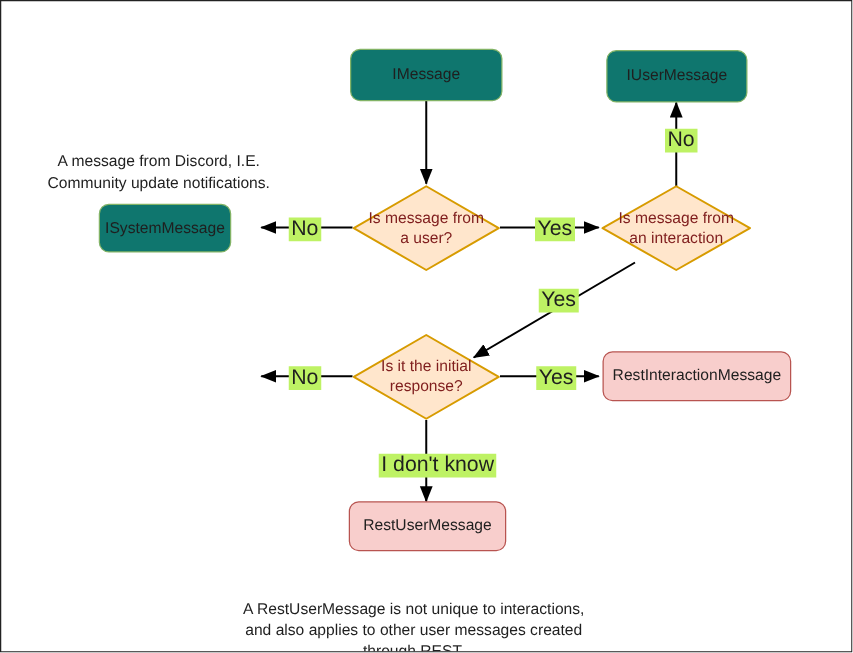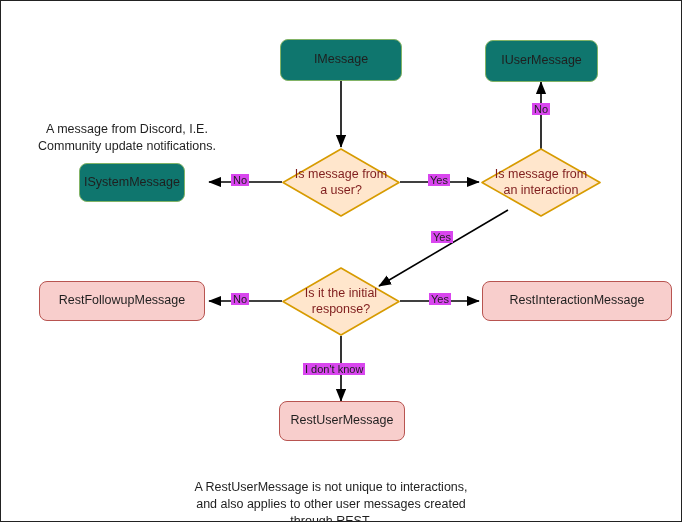--- a/index.html
+++ b/index.html
@@ -70,23 +70,23 @@
     justify-content: center;
     text-align: center;
     font-size: 12.5px;
     color: #7f1d1d;
     line-height: 1.25;
     white-space: pre-line;
     pointer-events: none;
   }
   .edge-label {
     position: absolute;
-    font-size: 11px;
+    font-size: 17px;
     color: #1f1f1f;
-    background: #d946ef;
+    background: #bef264;
     padding: 0 2px;
     white-space: nowrap;
     line-height: 1.1;
   }
   .caption {
     position: absolute;
     font-size: 12.5px;
     color: #1f1f1f;
     text-align: center;
     line-height: 1.35;
@@ -135,25 +135,22 @@
   </div>
 
   <div class="node node-rect node-green" style="left:484px; top:39px; width:113px; height:42px;">
     <span>IUserMessage</span>
   </div>
 
   <div class="node node-rect node-green" style="left:78px; top:162px; width:106px; height:39px;">
     <span>ISystemMessage</span>
   </div>
 
-  <div class="node node-rect node-red" style="left:38px; top:280px; width:166px; height:40px;">
-    <span>RestFollowupMessage</span>
-  </div>
-
-  <div class="node node-rect node-red" style="left:481px; top:280px; width:190px; height:40px;">
+
+  <div class="node node-rect node-red" style="left:481px; top:280px; width:151px; height:40px;">
     <span>RestInteractionMessage</span>
   </div>
 
   <div class="node node-rect node-red" style="left:278px; top:400px; width:126px; height:40px;">
     <span>RestUserMessage</span>
   </div>
 
   <div class="diamond-wrap" style="left:280px; top:146px; width:120px; height:71px;">
     <svg width="120" height="71" viewBox="0 0 120 71">
       <path d="M60,2 L118,35.5 L60,69 L2,35.5 Z" fill="#ffe6cc" stroke="#d79b00" stroke-width="1.6" stroke-linejoin="round"></path>

